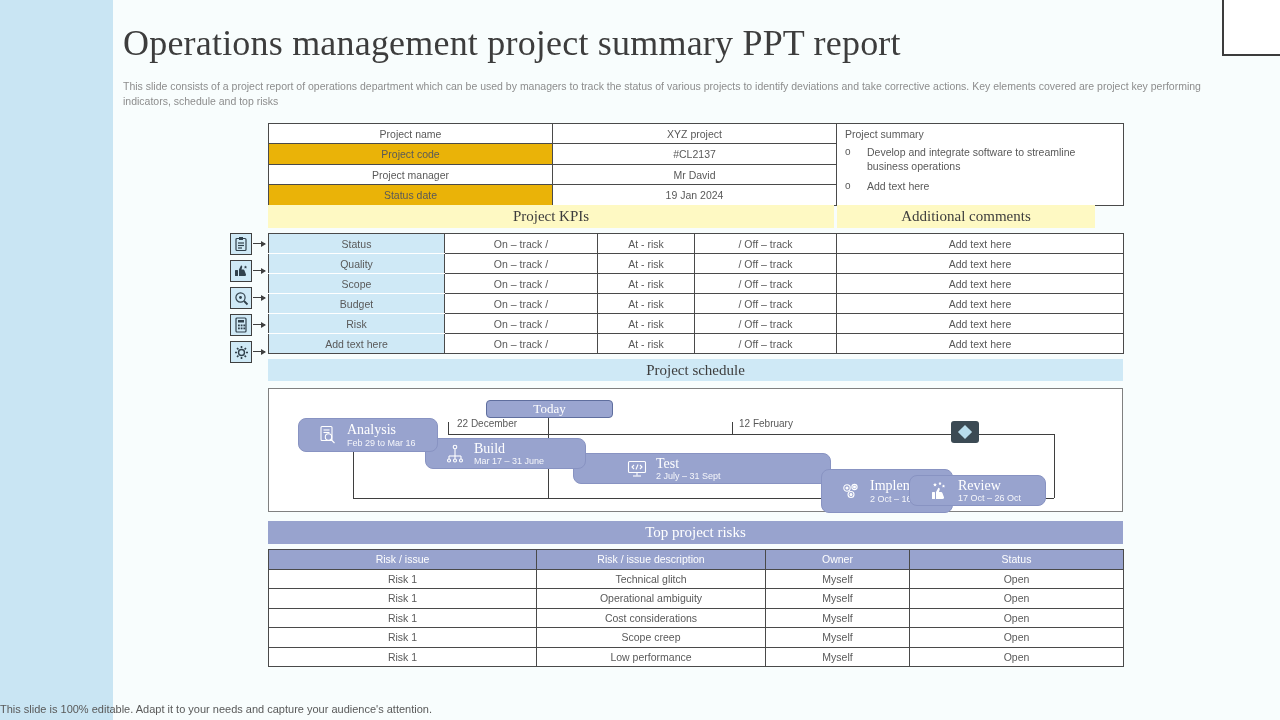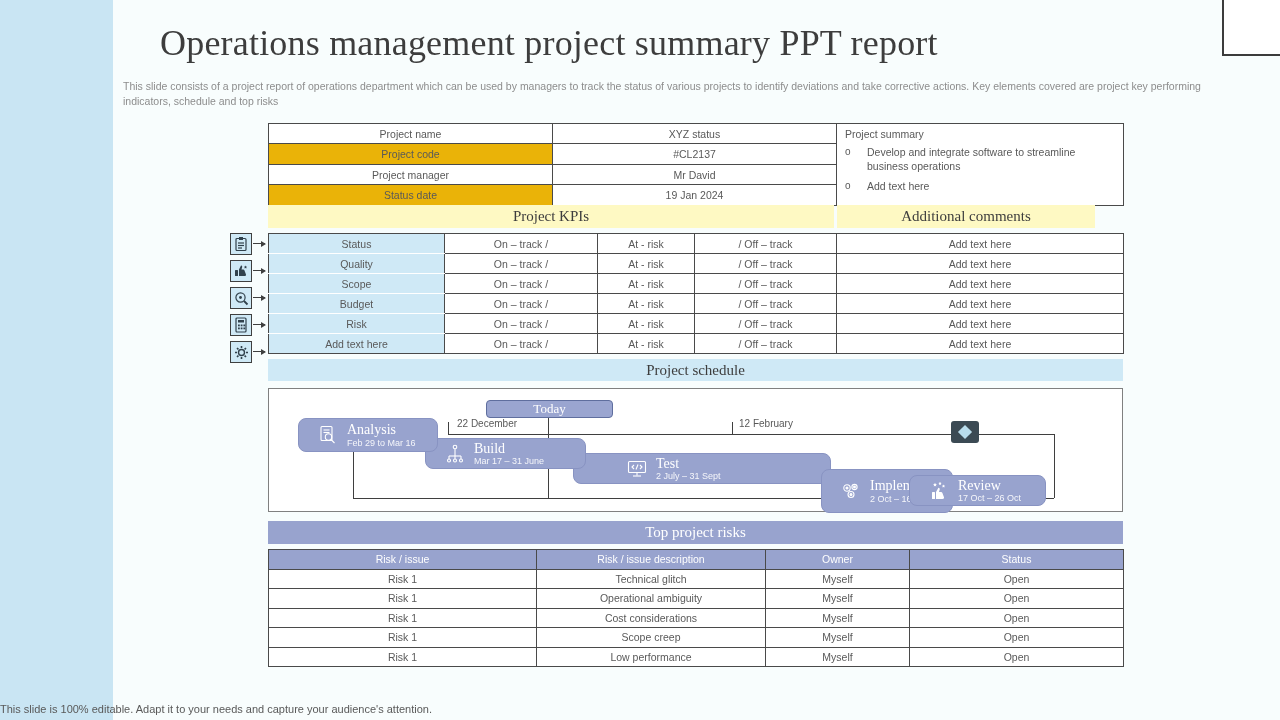--- a/index.html
+++ b/index.html
@@ -5,21 +5,21 @@
   * { margin:0; padding:0; box-sizing:border-box; }
   html,body { width:1280px; height:720px; overflow:hidden; }
   body { font-family:"Liberation Sans", sans-serif; background:#f8fdfd; position:relative; }
 
   .left-strip { position:absolute; left:0; top:0; width:113px; height:720px; background:#c9e5f3; }
 
   .corner-box { position:absolute; left:1222px; top:-8px; width:80px; height:64px;
                 background:#ffffff; border:2px solid #3c3c3c; }
 
   .title { position:absolute; left:123px; top:22px; width:1100px;
-           font-family:"Liberation Serif", serif; font-size:36px; color:#3d3d3d; letter-spacing:.2px;margin-left:37px; }
+           font-family:"Liberation Serif", serif; font-size:36px; color:#3d3d3d; letter-spacing:.2px; }
   .subtitle { position:absolute; left:123px; top:79px; width:1108px;
               font-size:10.5px; line-height:1.45; color:#8d8d8d; }
 
   
   table { border-collapse:collapse; table-layout:fixed; }
   td, th { border:1px solid #4a4a4a; font-size:10.5px; color:#595959; text-align:center;
            font-weight:normal; overflow:hidden; white-space:nowrap; }
 
   
   .info-table { position:absolute; left:268px; top:123px; width:855px; height:76px; }
@@ -99,21 +99,21 @@
 
 <table class="info-table">
   <colgroup>
       <col style="width:284px">
       <col style="width:284px">
       <col style="width:287px">
     </colgroup>
   <tbody>
       <tr>
     <td>Project name</td>
-    <td>XYZ status</td>
+    <td>XYZ project</td>
     <td class="summary" rowspan="4">
       <div class="summary-title">Project summary</div>
       <div class="bullet-row">
         <span class="bullet-marker">o</span>
         <span class="bullet-text">Develop and integrate software to streamline business operations</span>
       </div>
       <div class="bullet-row">
         <span class="bullet-marker">o</span>
         <span class="bullet-text">Add text here</span>
       </div>

